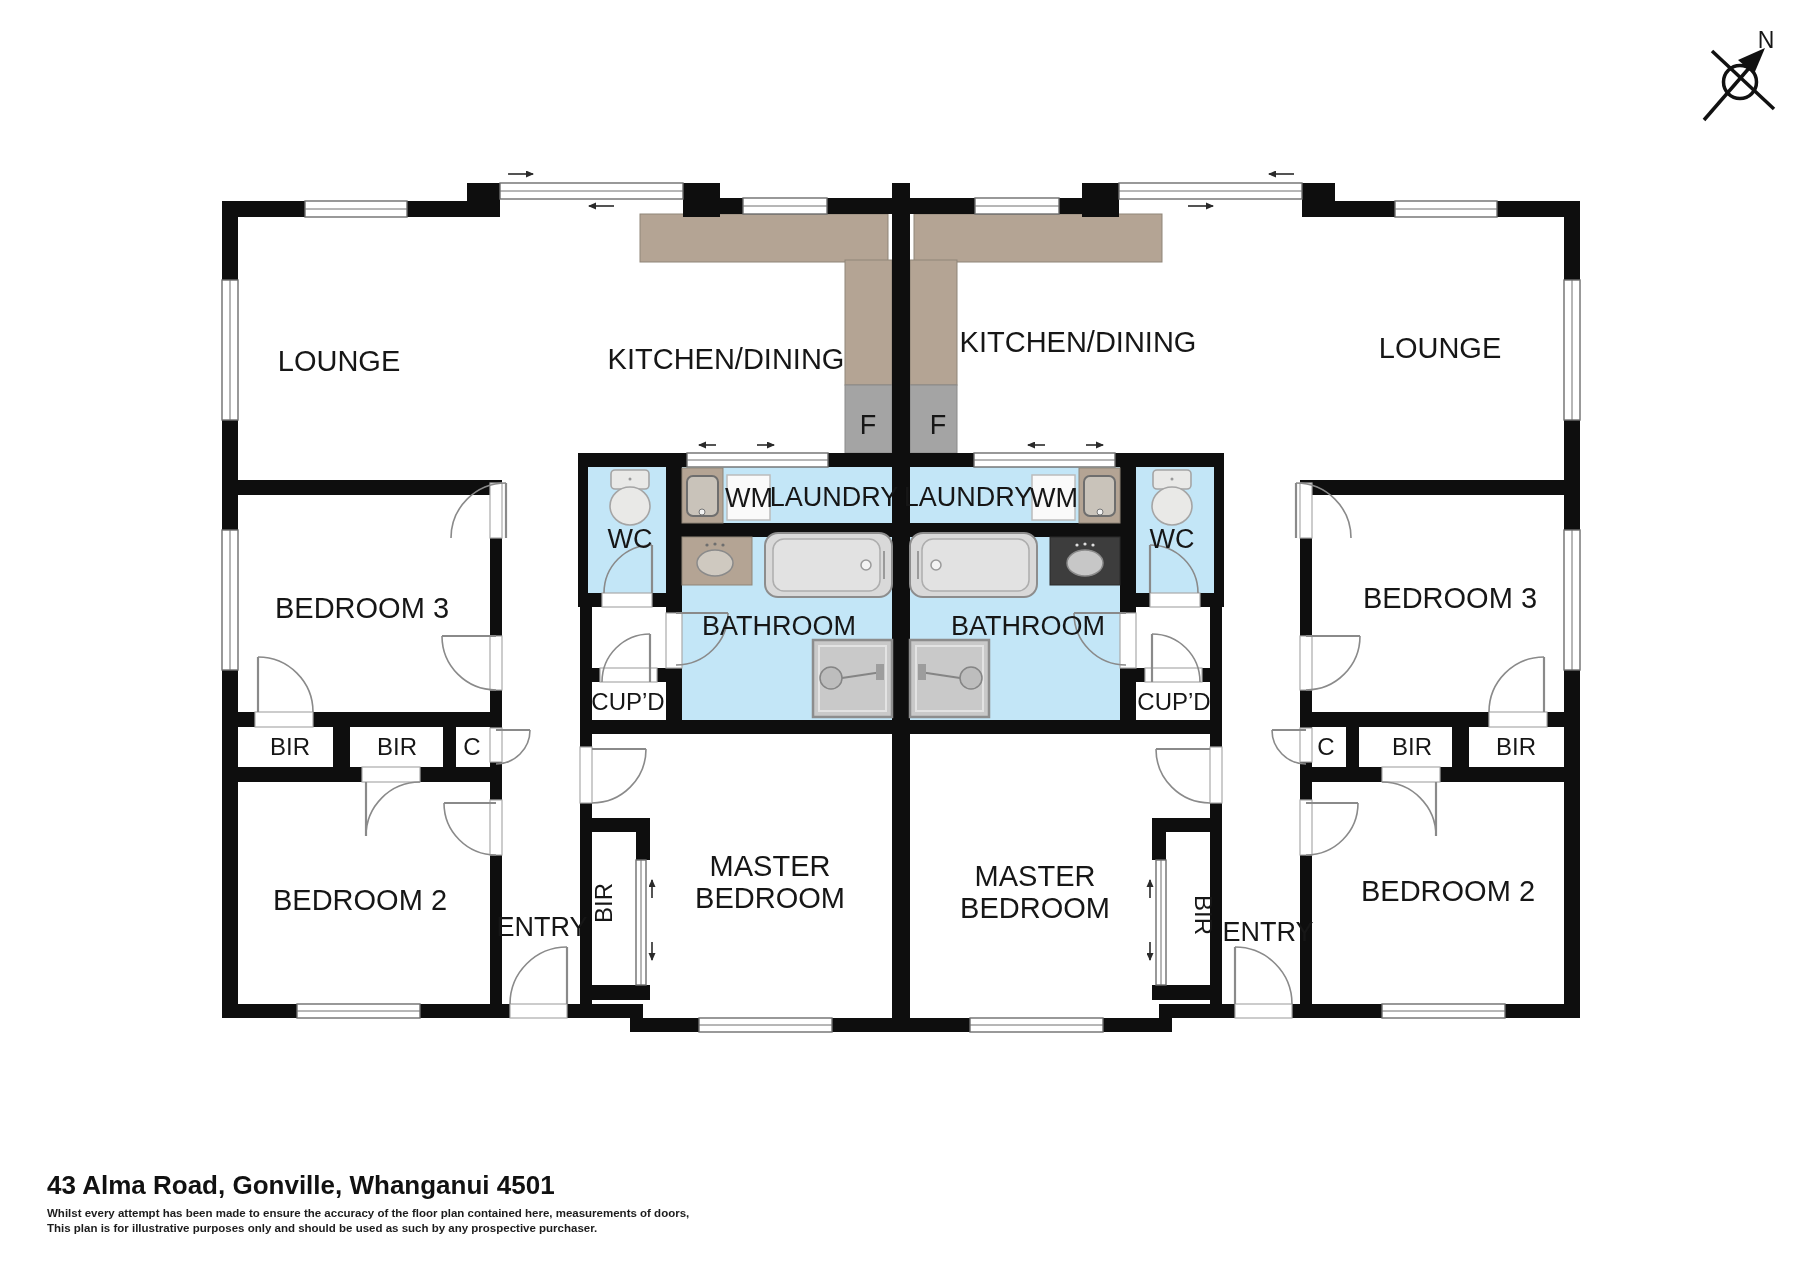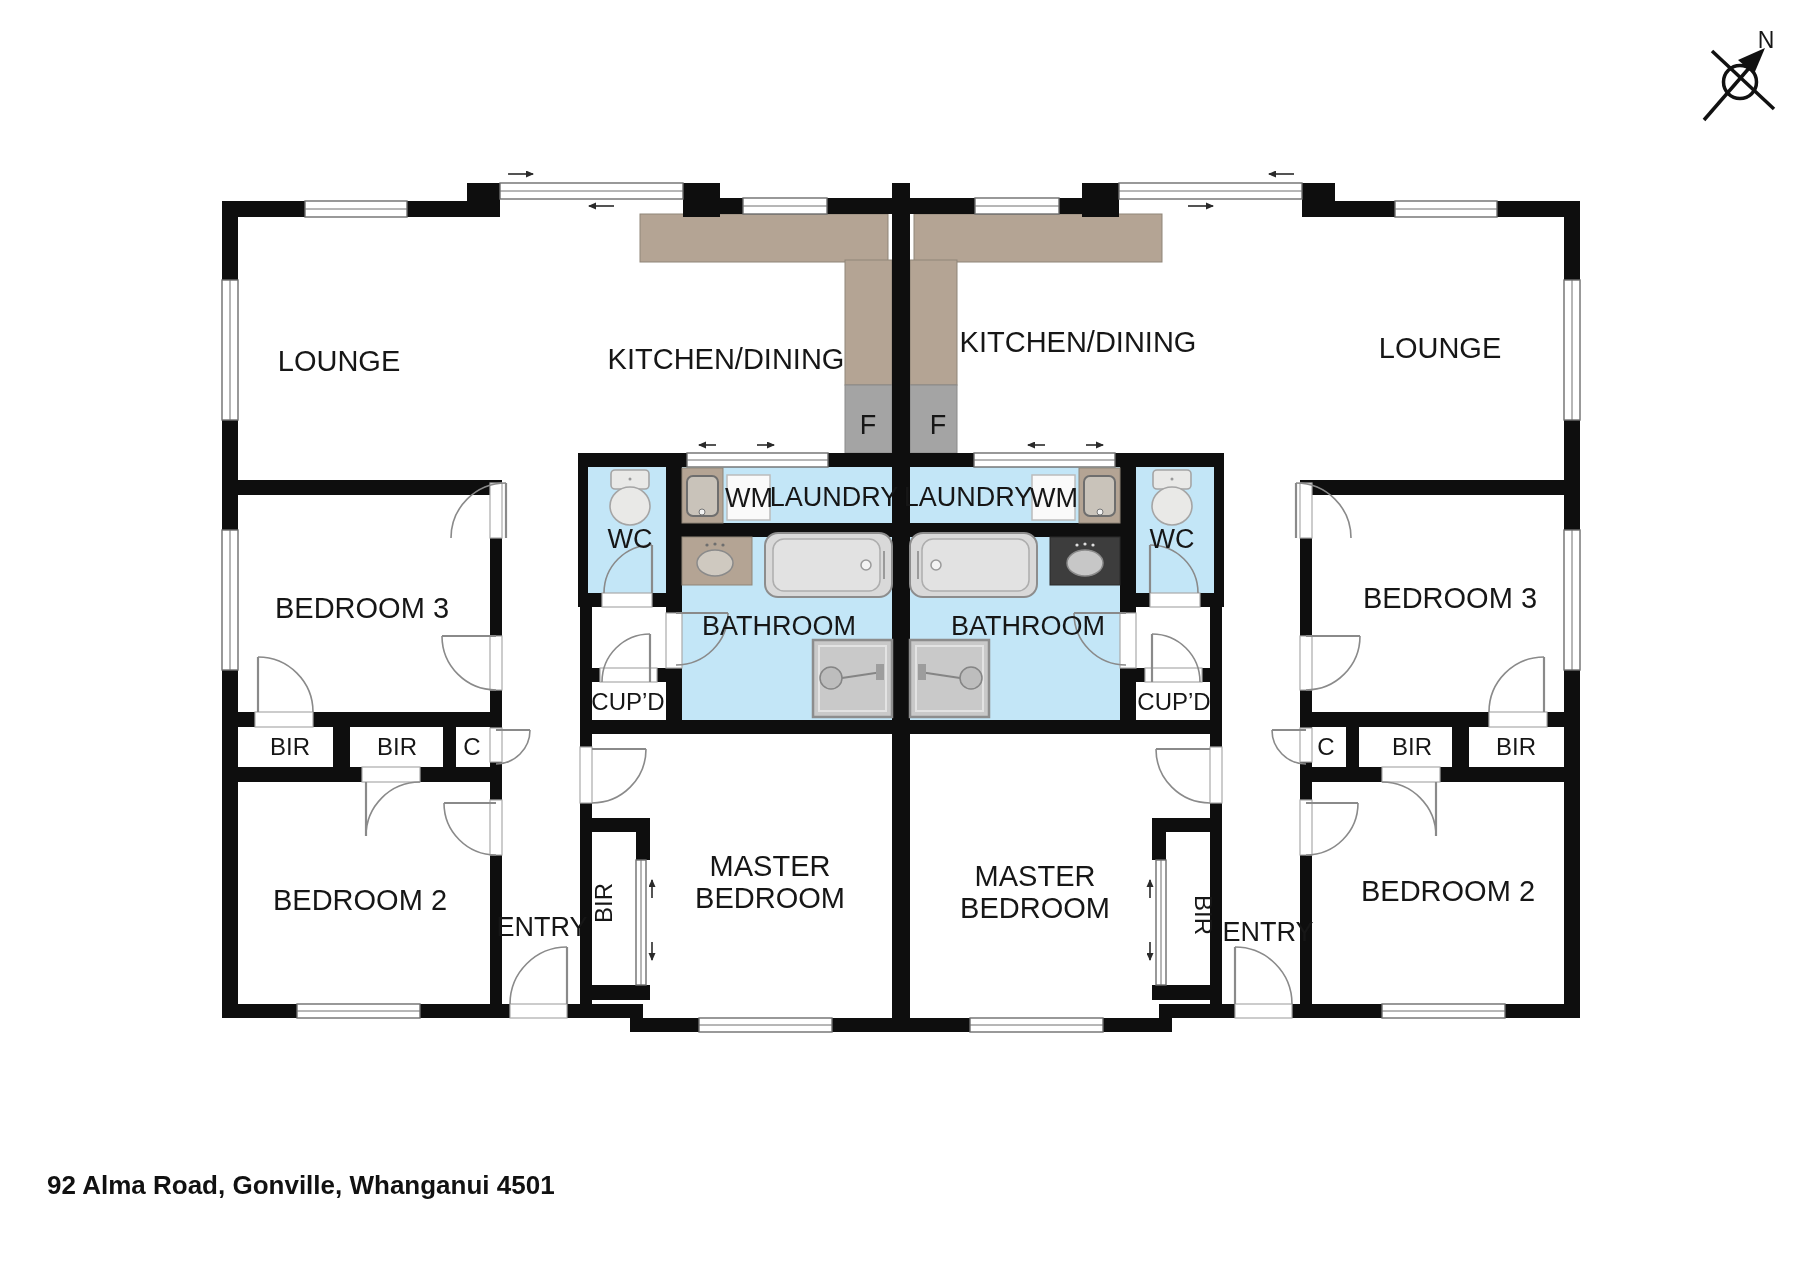--- a/index.html
+++ b/index.html
@@ -253,16 +253,18 @@
   <g>
     <circle cx="1740" cy="82" r="16.5" fill="none" stroke="#111" stroke-width="3.5"></circle>
     <line x1="1712" y1="51" x2="1774" y2="109" stroke="#111" stroke-width="3.5"></line>
     <line x1="1704" y1="120" x2="1750" y2="67" stroke="#111" stroke-width="3.5"></line>
     <polygon points="1765,48 1754,74 1738,60" fill="#111"></polygon>
     <text x="1766" y="48" text-anchor="middle" style="font-size:23px;font-weight:400;">N</text>
   </g>
 </svg>
 
 
-<div class="foot-title">92 Alma Road, Gonville, Whanganui 4501</div>
+<div class="foot-title">43 Alma Road, Gonville, Whanganui 4501</div>
 <div class="foot-disc">
+  <div>Whilst every attempt has been made to ensure the accuracy of the floor plan contained here, measurements of doors,</div>
+  <div>This plan is for illustrative purposes only and should be used as such by any prospective purchaser.</div>
 </div>
 </div>
 
 </body></html>

